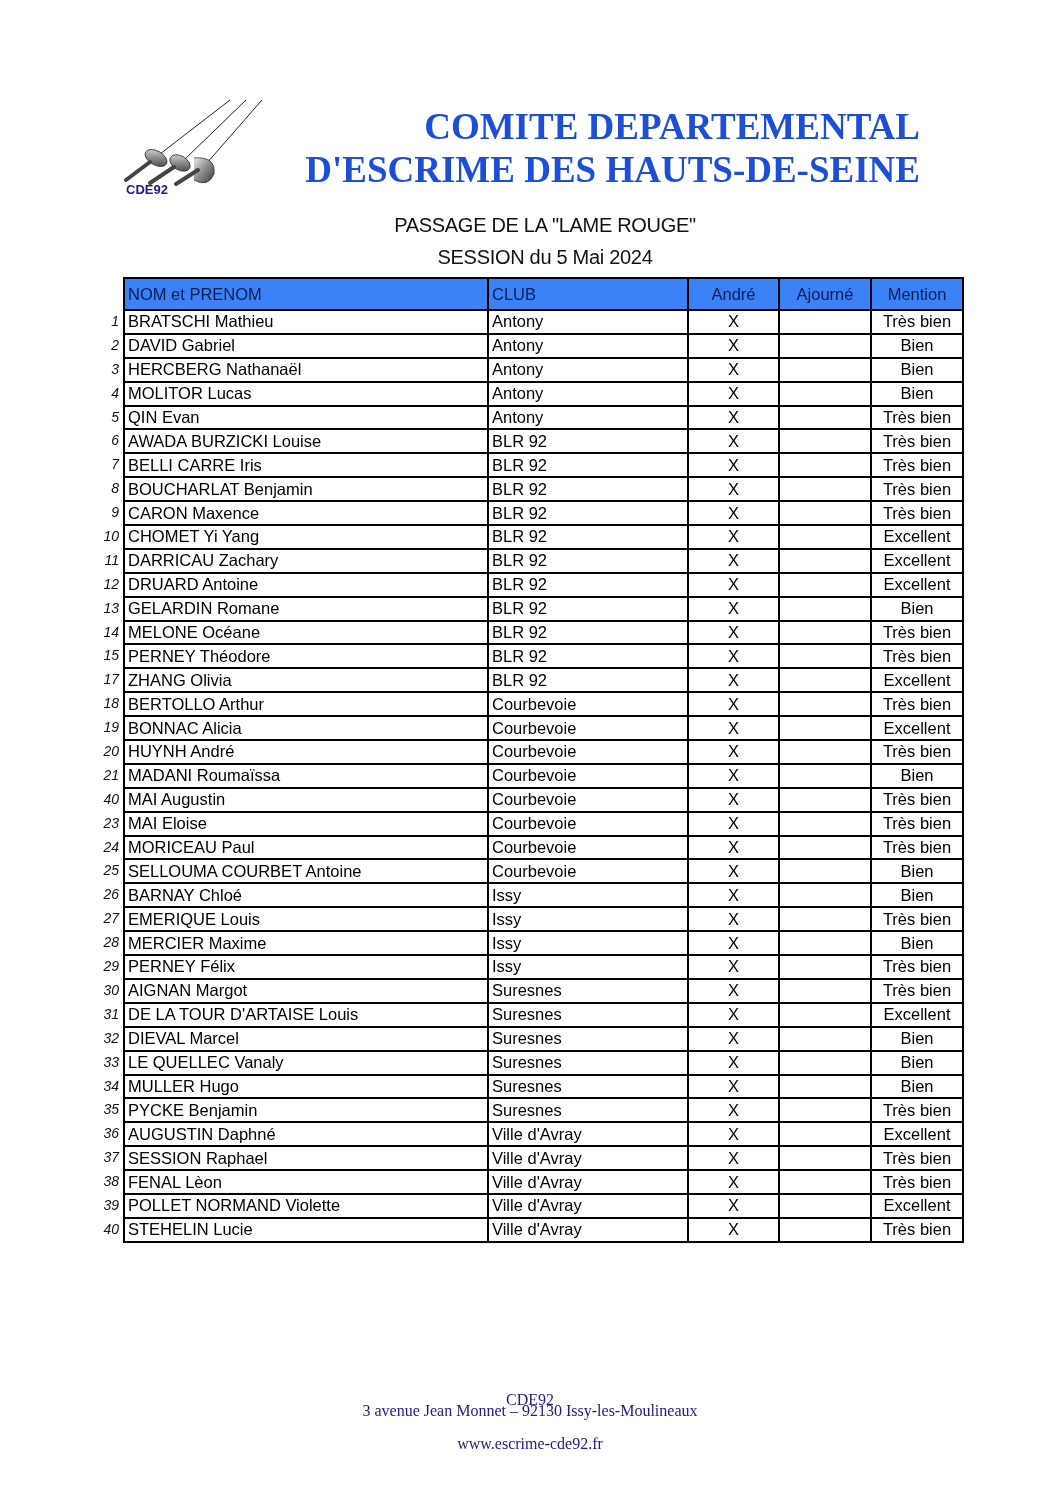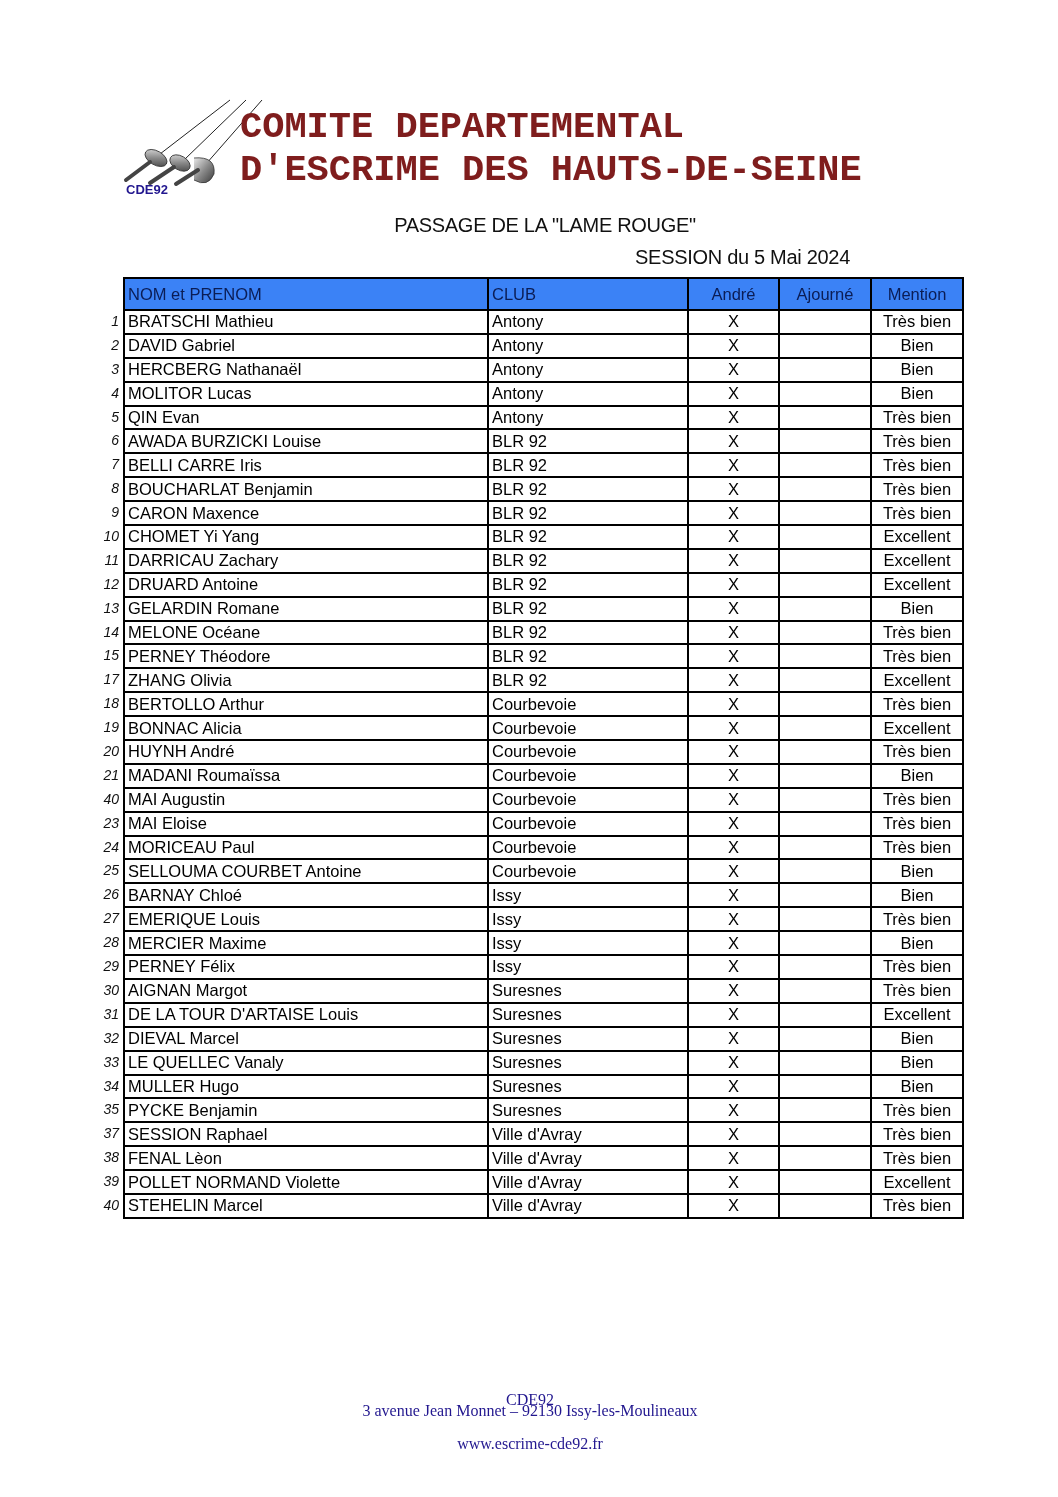--- a/index.html
+++ b/index.html
@@ -1,23 +1,23 @@
 <!DOCTYPE html>
 <html><head>
 <meta charset="utf-8">
 <style>
   html, body { margin: 0; padding: 0; background: #ffffff; }
   body { width: 1058px; height: 1497px; position: relative; overflow: hidden; font-family: "Liberation Sans", sans-serif; }
   .logo { position: absolute; left: 118px; top: 96px; width: 150px; height: 104px; }
-  .title { position: absolute; left: 240px; width: 680px; text-align: left; font-family: Liberation Mono, monospace; font-weight: bold; color: #7f1d1d; font-size: 37px; line-height: 42px; }
+  .title { position: absolute; left: 240px; width: 680px; text-align: right; font-family: Liberation Serif, serif; font-weight: bold; color: #1d4ed8; font-size: 37px; line-height: 42px; }
   .title.l1 { top: 106px; }
   .title.l2 { top: 149px; }
   .subtitle { position: absolute; left: 240px; width: 610px; text-align: center; font-family: "Liberation Sans", sans-serif; font-size: 20px; color: #111; letter-spacing: -0.3px; }
   .subtitle.s1 { top: 214px; }
-  .subtitle.s2 { top: 246px; text-align: right; }
+  .subtitle.s2 { top: 246px; }
   table.results { position: absolute; left: 123px; top: 277px; border-collapse: collapse; font-family: "Liberation Sans", sans-serif; font-size: 16.5px; color: #000; table-layout: fixed; }
   table.results th, table.results td { border: 2px solid #000; padding: 0 3px; height: 21.9px; line-height: 21px; white-space: nowrap; overflow: visible; }
   table.results th { background: #3b82f6; color: #0b1d55; font-weight: normal; height: 30px; font-size: 16.5px; }
   table.results th.left, table.results td.left { text-align: left; }
   table.results th.center, table.results td.center { text-align: center; }
   col.c-name { width: 364px; }
   col.c-club { width: 200px; }
   col.c-recu { width: 91px; }
   col.c-ajourne { width: 92px; }
   col.c-mention { width: 92px; }
@@ -312,20 +312,27 @@
         <td class="center">Bien</td>
       </tr>
       <tr>
         <td class="left rownum-holder"><span class="rownum">35</span><span>PYCKE Benjamin</span></td>
         <td class="left">Suresnes</td>
         <td class="center">X</td>
         <td class="center"></td>
         <td class="center">Très bien</td>
       </tr>
       <tr>
+        <td class="left rownum-holder"><span class="rownum">36</span><span>AUGUSTIN Daphné</span></td>
+        <td class="left">Ville d'Avray</td>
+        <td class="center">X</td>
+        <td class="center"></td>
+        <td class="center">Excellent</td>
+      </tr>
+      <tr>
         <td class="left rownum-holder"><span class="rownum">37</span><span>SESSION Raphael</span></td>
         <td class="left">Ville d'Avray</td>
         <td class="center">X</td>
         <td class="center"></td>
         <td class="center">Très bien</td>
       </tr>
       <tr>
         <td class="left rownum-holder"><span class="rownum">38</span><span>FENAL Lèon</span></td>
         <td class="left">Ville d'Avray</td>
         <td class="center">X</td>
@@ -333,21 +340,21 @@
         <td class="center">Très bien</td>
       </tr>
       <tr>
         <td class="left rownum-holder"><span class="rownum">39</span><span>POLLET NORMAND Violette</span></td>
         <td class="left">Ville d'Avray</td>
         <td class="center">X</td>
         <td class="center"></td>
         <td class="center">Excellent</td>
       </tr>
       <tr>
-        <td class="left rownum-holder"><span class="rownum">40</span><span>STEHELIN Marcel</span></td>
+        <td class="left rownum-holder"><span class="rownum">40</span><span>STEHELIN Lucie</span></td>
         <td class="left">Ville d'Avray</td>
         <td class="center">X</td>
         <td class="center"></td>
         <td class="center">Très bien</td>
       </tr>
     </tbody>
 </table>
 
 <div class="footer f1">CDE92</div>
 <div class="footer f2">3 avenue Jean Monnet – 92130 Issy-les-Moulineaux</div>

